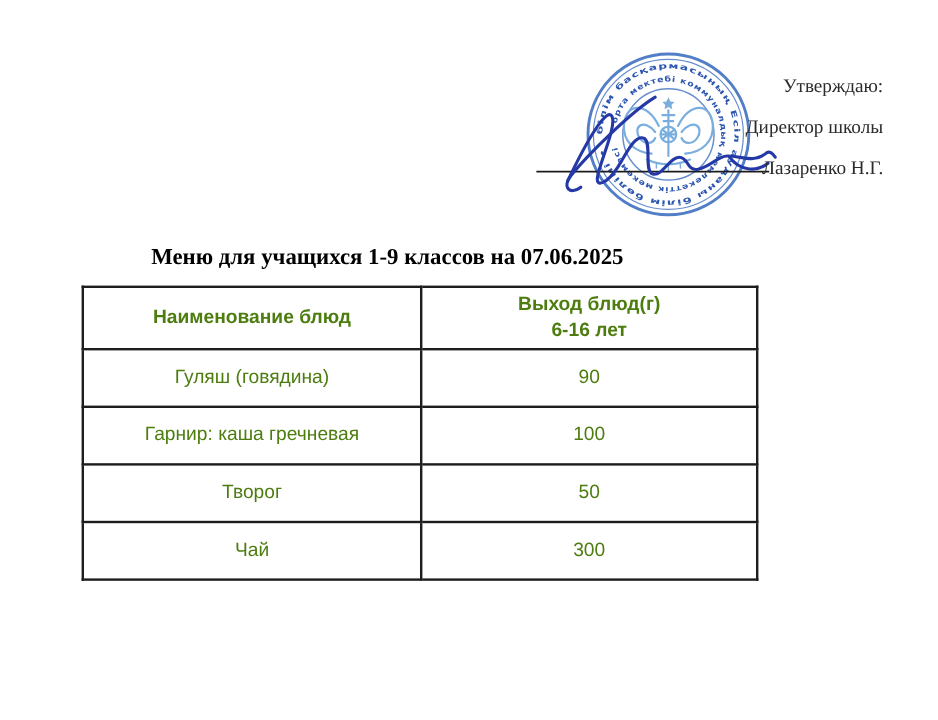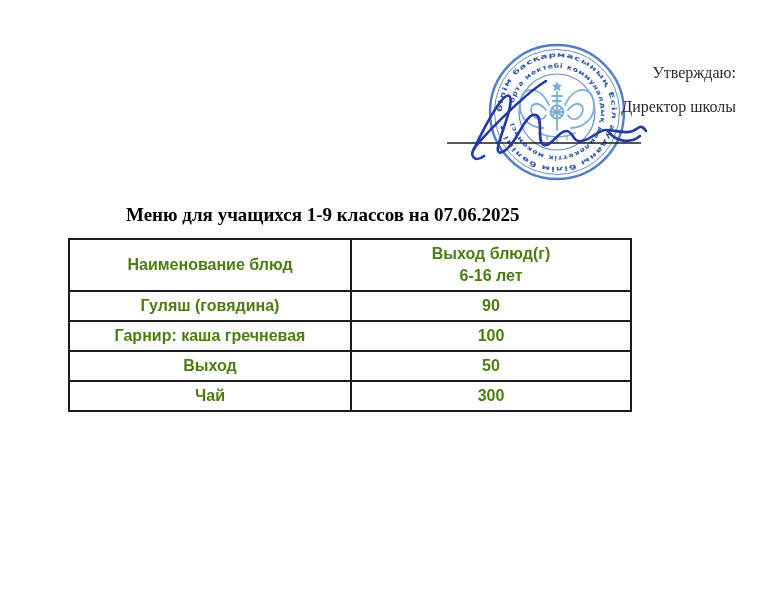--- a/index.html
+++ b/index.html
@@ -69,21 +69,21 @@
   }
   table.menu th, table.menu td {
     border: 2px solid #1d1d1d;
     text-align: center;
     vertical-align: middle;
     padding: 0 4px;
   }
   table.menu col.c1 { width: 282px; }
   table.menu col.c2 { width: 280px; }
   table.menu thead th { height: 52px; font-weight: bold; font-size: 16px; }
-  table.menu tbody td { height: 30px; font-weight: bold; }
+  table.menu tbody td { height: 48px; font-weight: normal; }
   .hdr2 div { line-height: 22px; }
 </style>
 </head>
 <body>
 
 <div class="page">
 
   <div class="stamp-wrap">
     <svg width="220" height="155" viewBox="0 0 220 155">
       <defs>
@@ -125,20 +125,21 @@
         <path d="M 33,116 C 50,80 66,54 70,62 C 74,70 60,100 58,112 C 56,122 66,118 75,104 C 83,91 89,78 96,80 C 104,82 96,108 104,110 C 112,112 118,96 126,96 C 134,96 132,108 142,106 C 152,104 158,95 166,95 C 178,95 188,101 198,93 C 201,90 204,93 206,96"></path>
         <path d="M 44,121 C 35,128 28,121 36,111 C 50,94 86,58 106,46"></path>
         <path d="M 168,96 C 176,107 190,109 200,101"></path>
       </g>
     </svg>
   </div>
 
   <div class="approval">
     <div class="l1">Утверждаю:</div>
     <div class="l2">Директор школы</div>
+    <div class="l3">Лазаренко Н.Г.</div>
   </div>
 
   <div class="doc-title">Меню для учащихся 1-9 классов на 07.06.2025</div>
 
   <table class="menu">
     <colgroup>
         <col class="c1">
         <col class="c2">
       </colgroup>
     <thead>
@@ -153,21 +154,21 @@
     <tbody>
       <tr>
         <td>Гуляш (говядина)</td>
         <td>90</td>
       </tr>
       <tr>
         <td>Гарнир: каша гречневая</td>
         <td>100</td>
       </tr>
       <tr>
-        <td>Выход</td>
+        <td>Творог</td>
         <td>50</td>
       </tr>
       <tr>
         <td>Чай</td>
         <td>300</td>
       </tr>
     </tbody>
   </table>
 
 </div>

